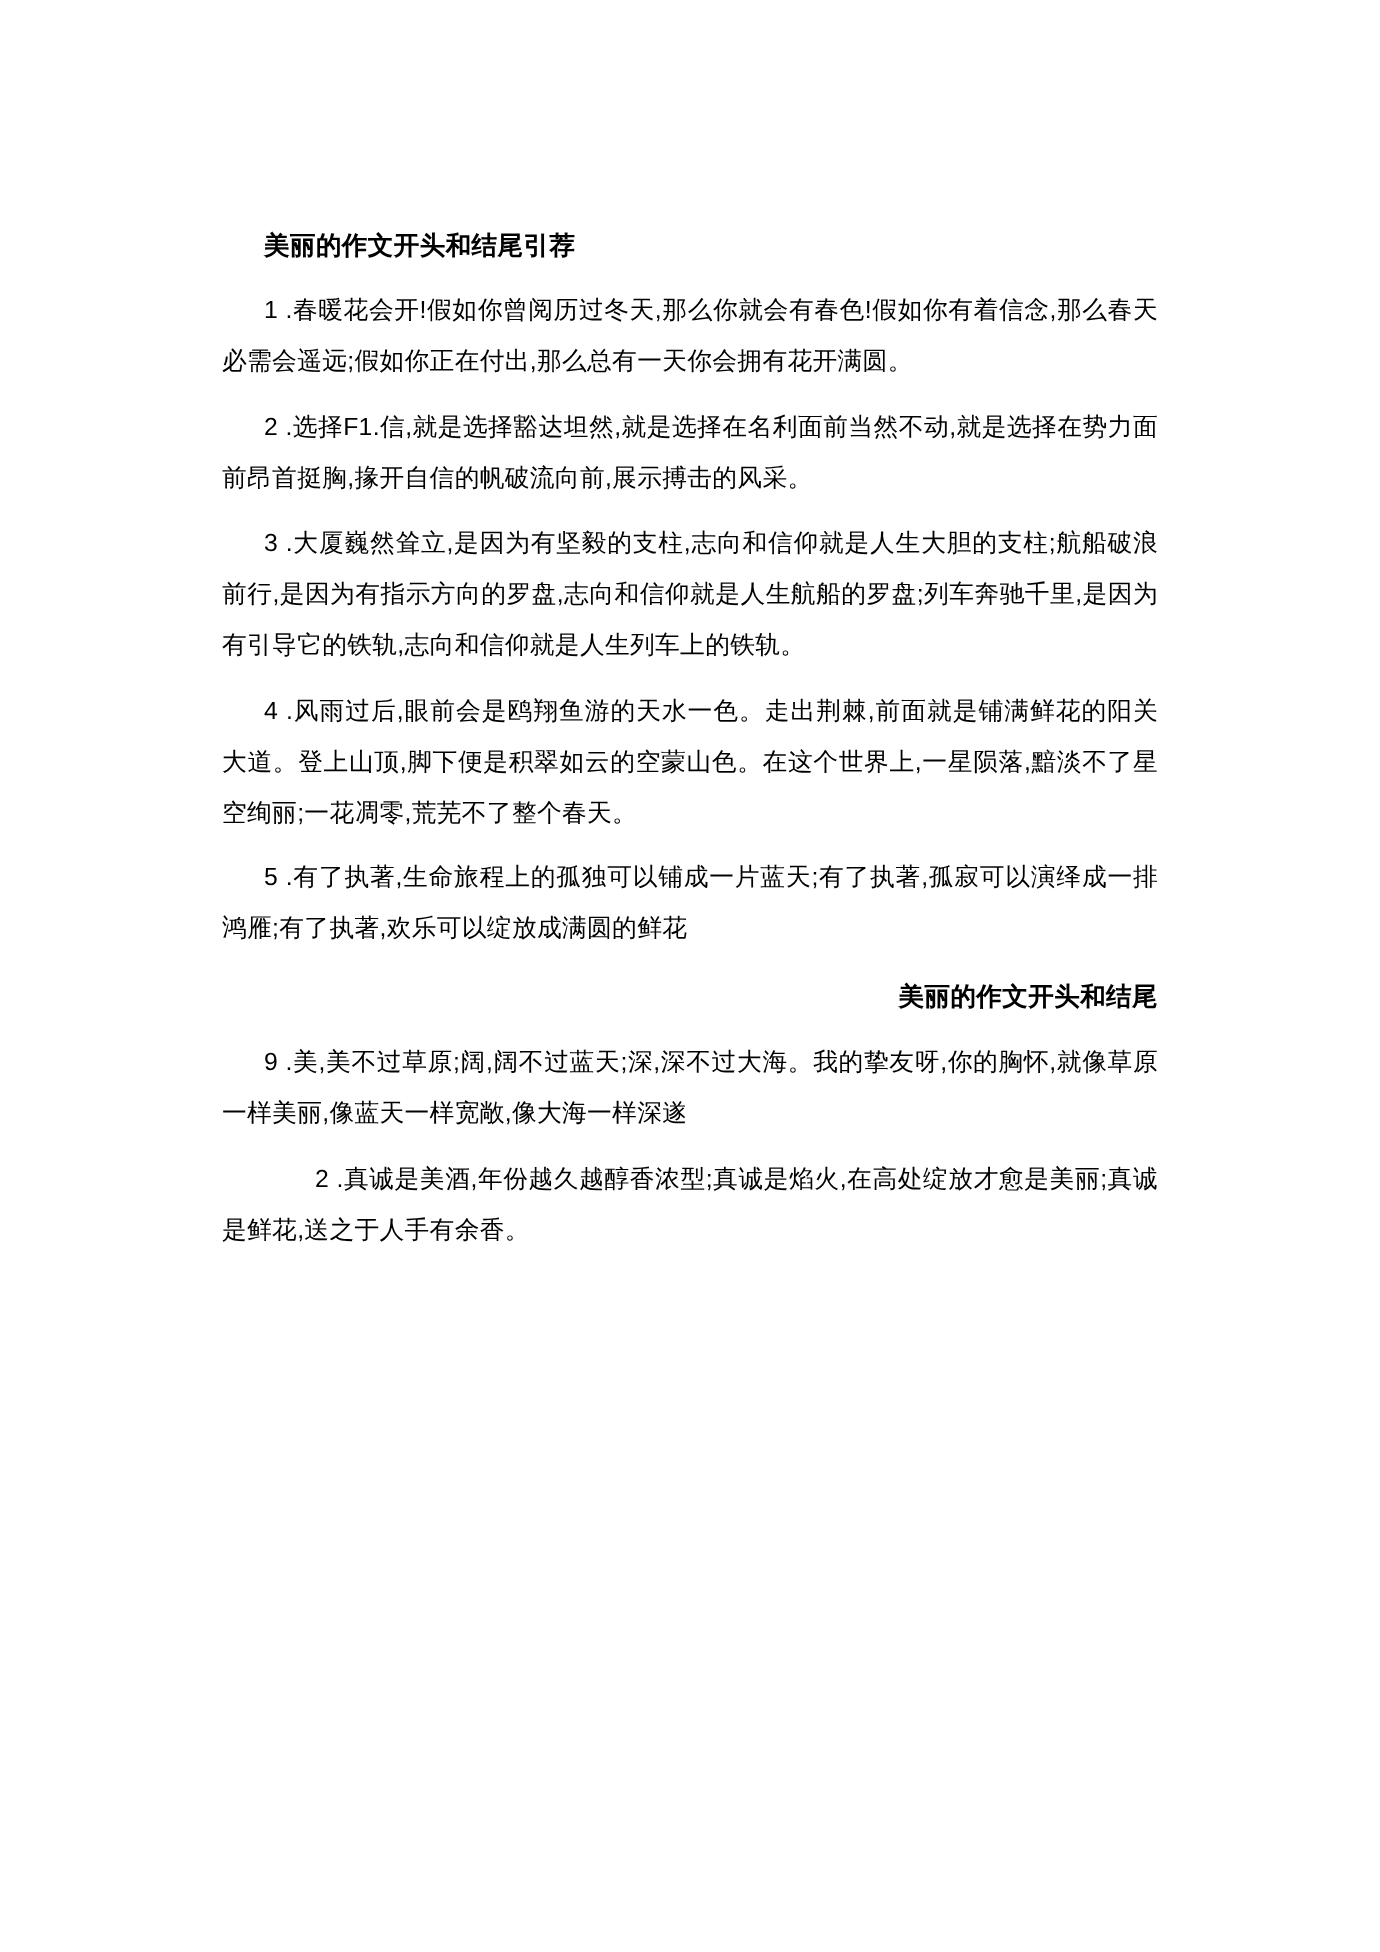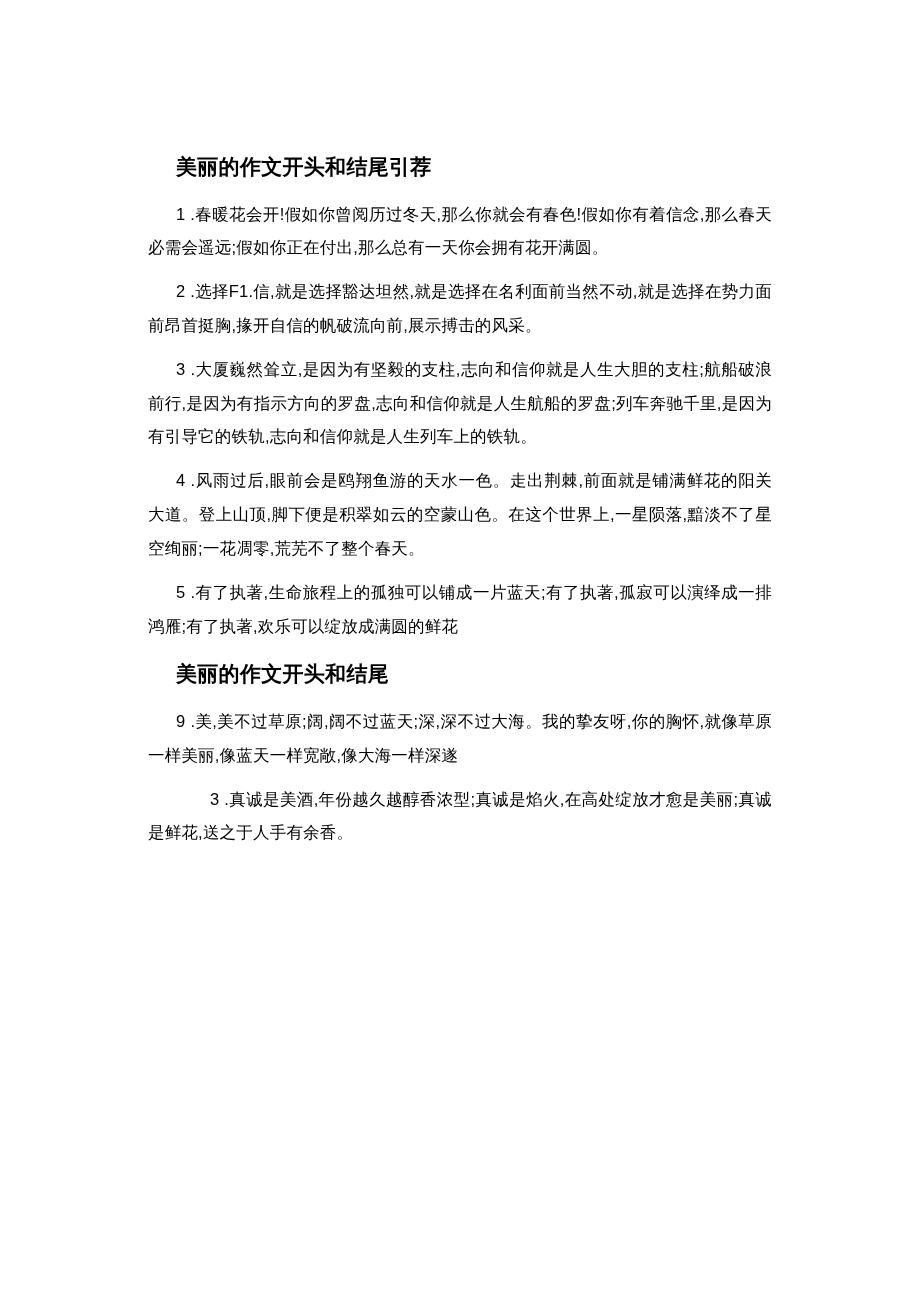--- a/index.html
+++ b/index.html
@@ -18,29 +18,30 @@
     width: 920px;
     height: 1301px;
     box-sizing: border-box;
     padding: 150px 148px 40px 148px;
     position: relative;
   }
   .doc-body {
     width: 624px;
   }
   h2.section-title {
-    font-size: 21px;
+    font-size: 17px;
     font-weight: 700;
     line-height: 1.6;
     margin: 0 0 14px 0;
     padding-left: 28px;
     letter-spacing: 0.3px;
   }
   h2.section-title.second {
     margin-top: 14px;
+    text-align: right;
   }
   p.para {
     font-size: 16.5px;
     line-height: 2.05;
     margin: 0 0 10px 0;
     text-align: justify;
     text-justify: inter-ideograph;
     letter-spacing: 0.2px;
   }
   p.para .indent {
@@ -67,17 +68,17 @@
     <p class="para"><span class="indent"></span><span>3 .大厦巍然耸立,是因为有坚毅的支柱,志向和信仰就是人生大胆的支柱;航船破浪前行,是因为有指示方向的罗盘,志向和信仰就是人生航船的罗盘;列车奔驰千里,是因为有引导它的铁轨,志向和信仰就是人生列车上的铁轨。</span></p>
 
     <p class="para"><span class="indent"></span><span>4 .风雨过后,眼前会是鸥翔鱼游的天水一色。走出荆棘,前面就是铺满鲜花的阳关大道。登上山顶,脚下便是积翠如云的空蒙山色。在这个世界上,一星陨落,黯淡不了星空绚丽;一花凋零,荒芜不了整个春天。</span></p>
 
     <p class="para"><span class="indent"></span><span>5 .有了执著,生命旅程上的孤独可以铺成一片蓝天;有了执著,孤寂可以演绎成一排鸿雁;有了执著,欢乐可以绽放成满圆的鲜花</span></p>
 
     <h2 class="section-title second">美丽的作文开头和结尾</h2>
 
     <p class="para"><span class="indent"></span><span>9 .美,美不过草原;阔,阔不过蓝天;深,深不过大海。我的挚友呀,你的胸怀,就像草原一样美丽,像蓝天一样宽敞,像大海一样深遂</span></p>
 
-    <p class="para wide-num"><span class="indent"></span><span class="numgap"></span><span>3 .真诚是美酒,年份越久越醇香浓型;真诚是焰火,在高处绽放才愈是美丽;真诚是鲜花,送之于人手有余香。</span></p>
+    <p class="para wide-num"><span class="indent"></span><span class="numgap"></span><span>2 .真诚是美酒,年份越久越醇香浓型;真诚是焰火,在高处绽放才愈是美丽;真诚是鲜花,送之于人手有余香。</span></p>
 
 
   </div>
 </div>
 
 </body></html>

